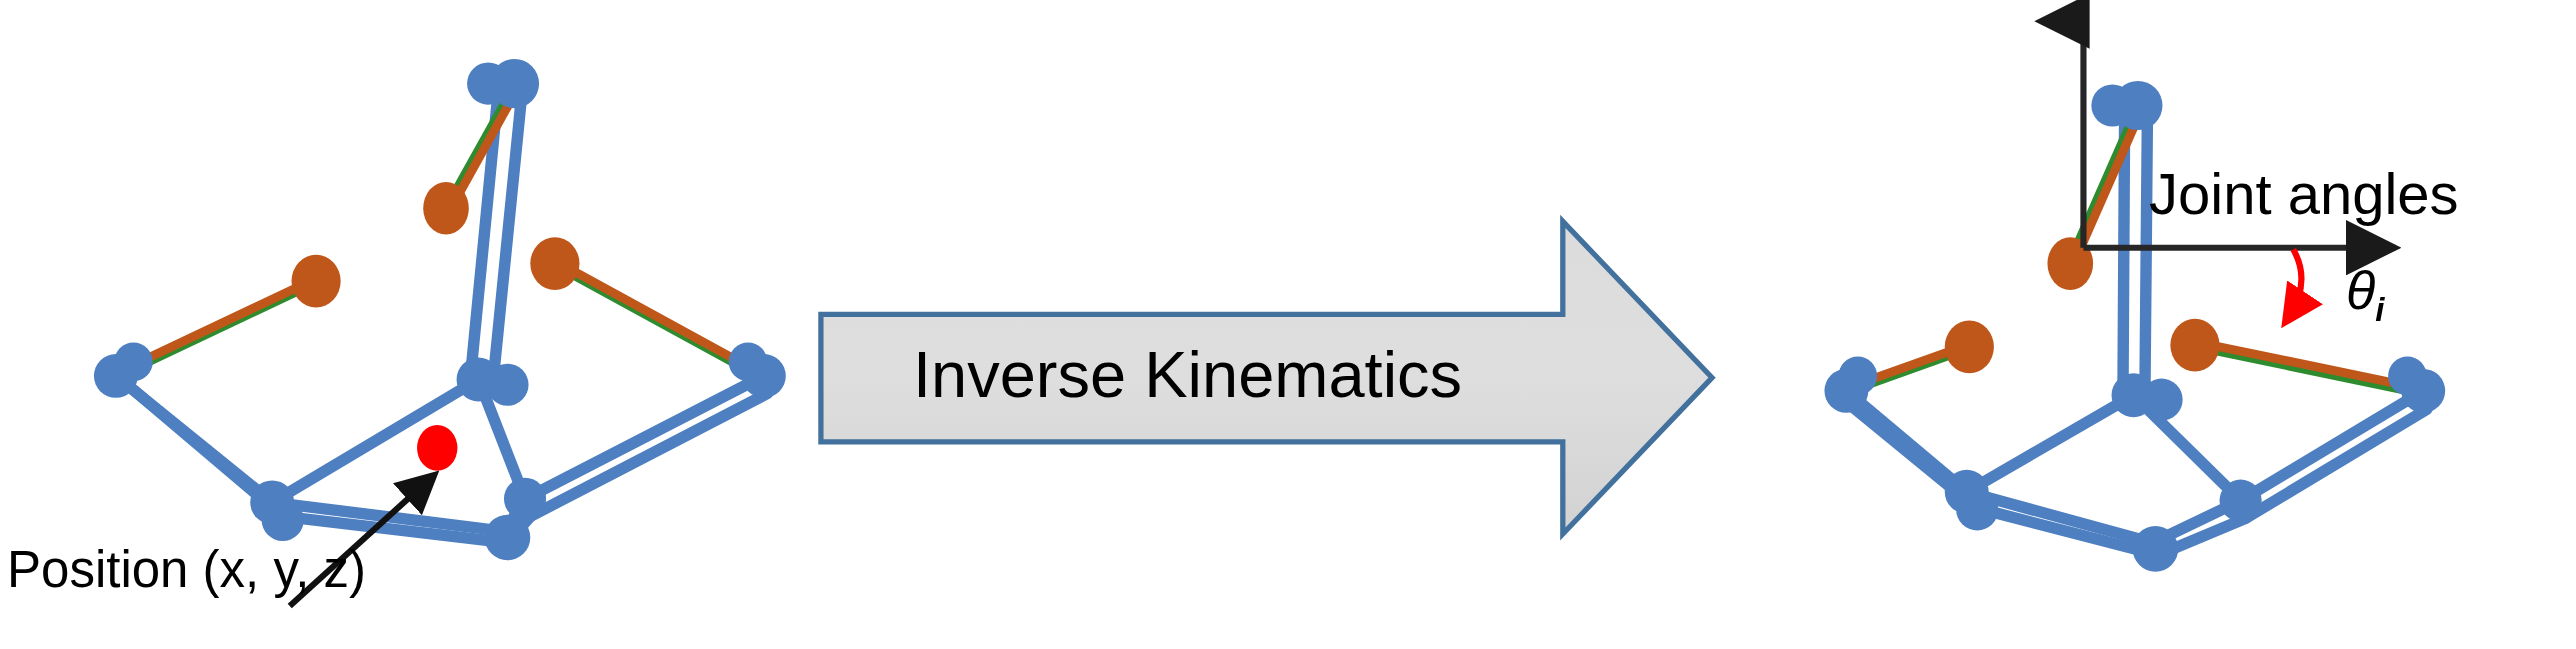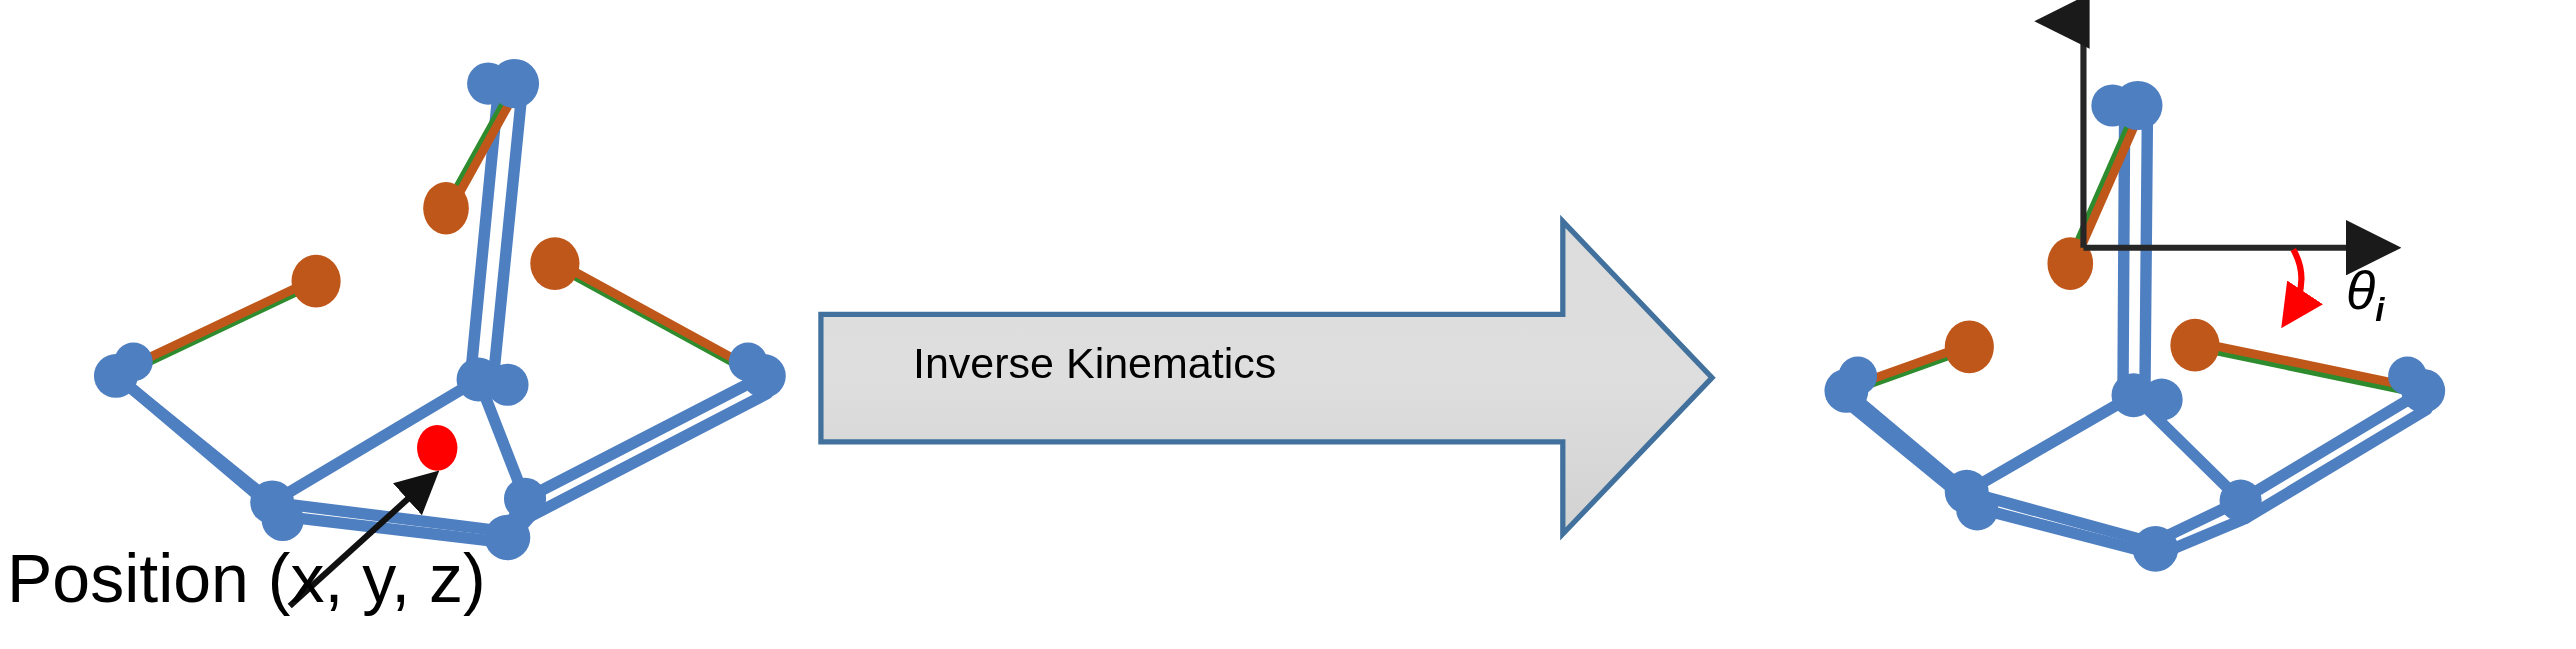--- a/index.html
+++ b/index.html
@@ -27,42 +27,42 @@
   .lbl {
     position: absolute;
     color: #000000;
     font-family: "Liberation Sans", sans-serif;
     white-space: nowrap;
     line-height: 1;
   }
   #position-label {
     left: 7px;
     top: 544px;
-    font-size: 68px;
+    font-size: 51px;
   }
   #joint-angles-label {
     left: 2149px;
     top: 165px;
     font-size: 58px;
   }
   #theta-label {
     left: 2346px;
     top: 263px;
     font-size: 54px;
     font-style: italic;
   }
   #theta-label .sub {
     font-size: 33px;
     vertical-align: sub;
     font-weight: bold;
   }
   #ik-arrow-text {
     left: 913px;
     top: 342px;
-    font-size: 43px;
+    font-size: 65px;
     color: #000000;
   }
 </style>
 </head>
 <body>
 
 <div id="scene">
 
   <svg viewBox="0 0 2934 740">
     <defs>
@@ -195,19 +195,20 @@
         <line x1="2373" y1="282" x2="2373" y2="24" marker-end="url(#blackArrowUp)"></line>
         <line x1="2373" y1="282" x2="2728" y2="282" marker-end="url(#blackArrowRight)"></line>
       </g>
 
       <path d="M2612,284 C2628,312 2622,338 2606,362" stroke="#FF0000" stroke-width="7" fill="none" marker-end="url(#redArrowHead)"></path>
     </g>
   </svg>
 
   <div class="lbl" id="position-label">Position  (x, y, z)</div>
 
+  <div class="lbl" id="joint-angles-label">Joint angles</div>
 
   <div class="lbl" id="theta-label"><span>θ</span><span class="sub">i</span></div>
 
   <div class="lbl" id="ik-arrow-text">Inverse Kinematics</div>
 
 </div>
 
 
 </body></html>

